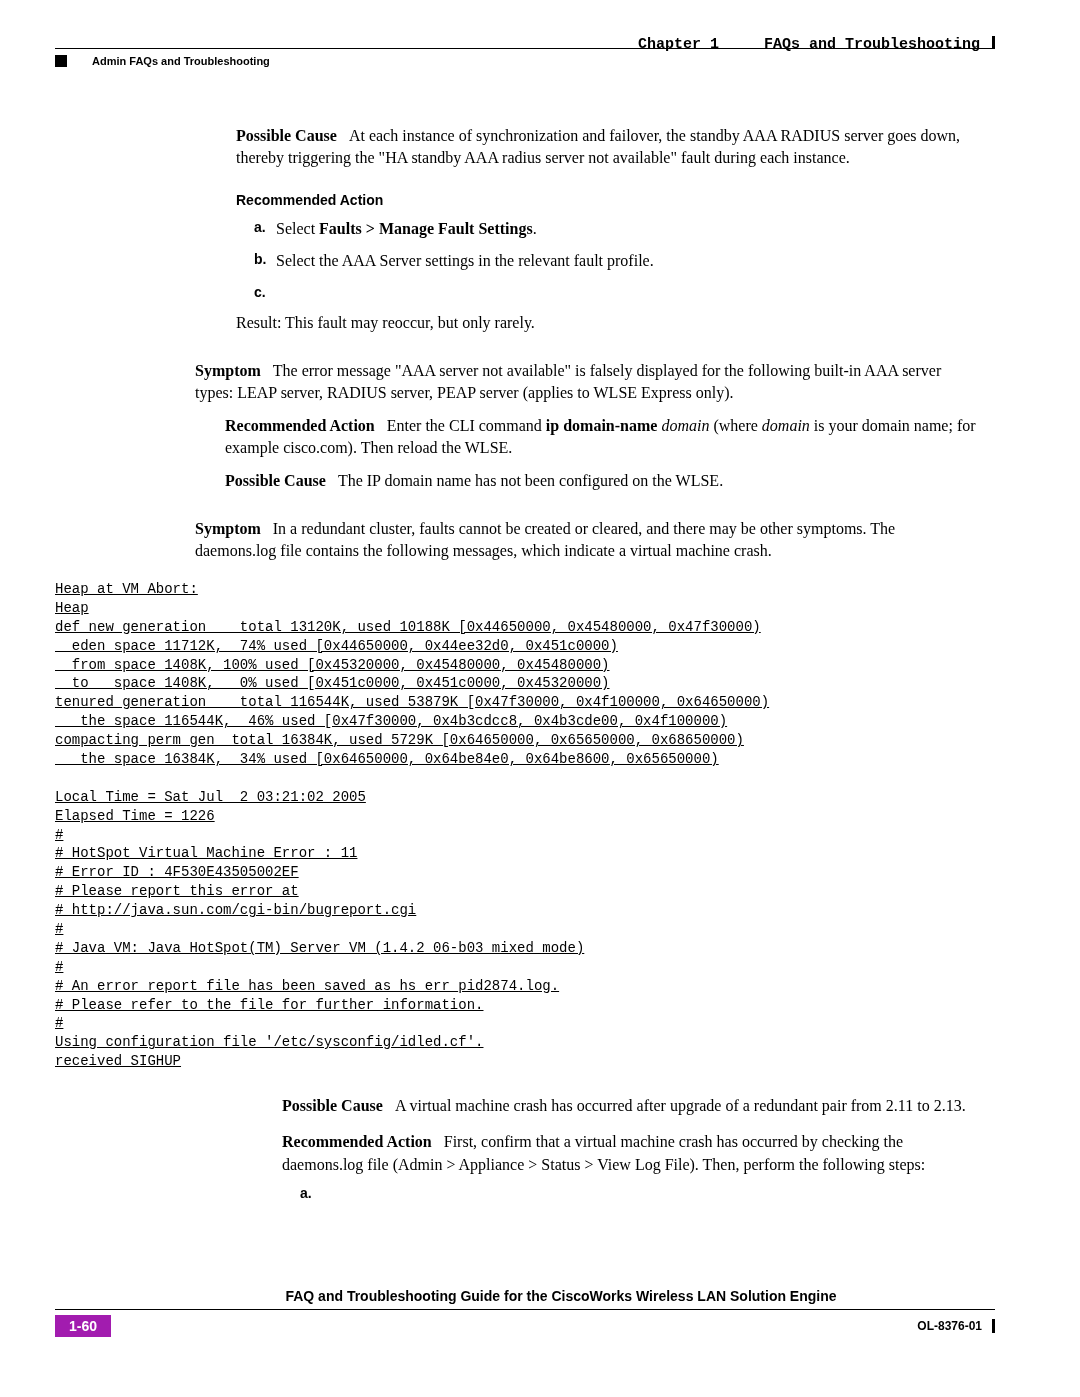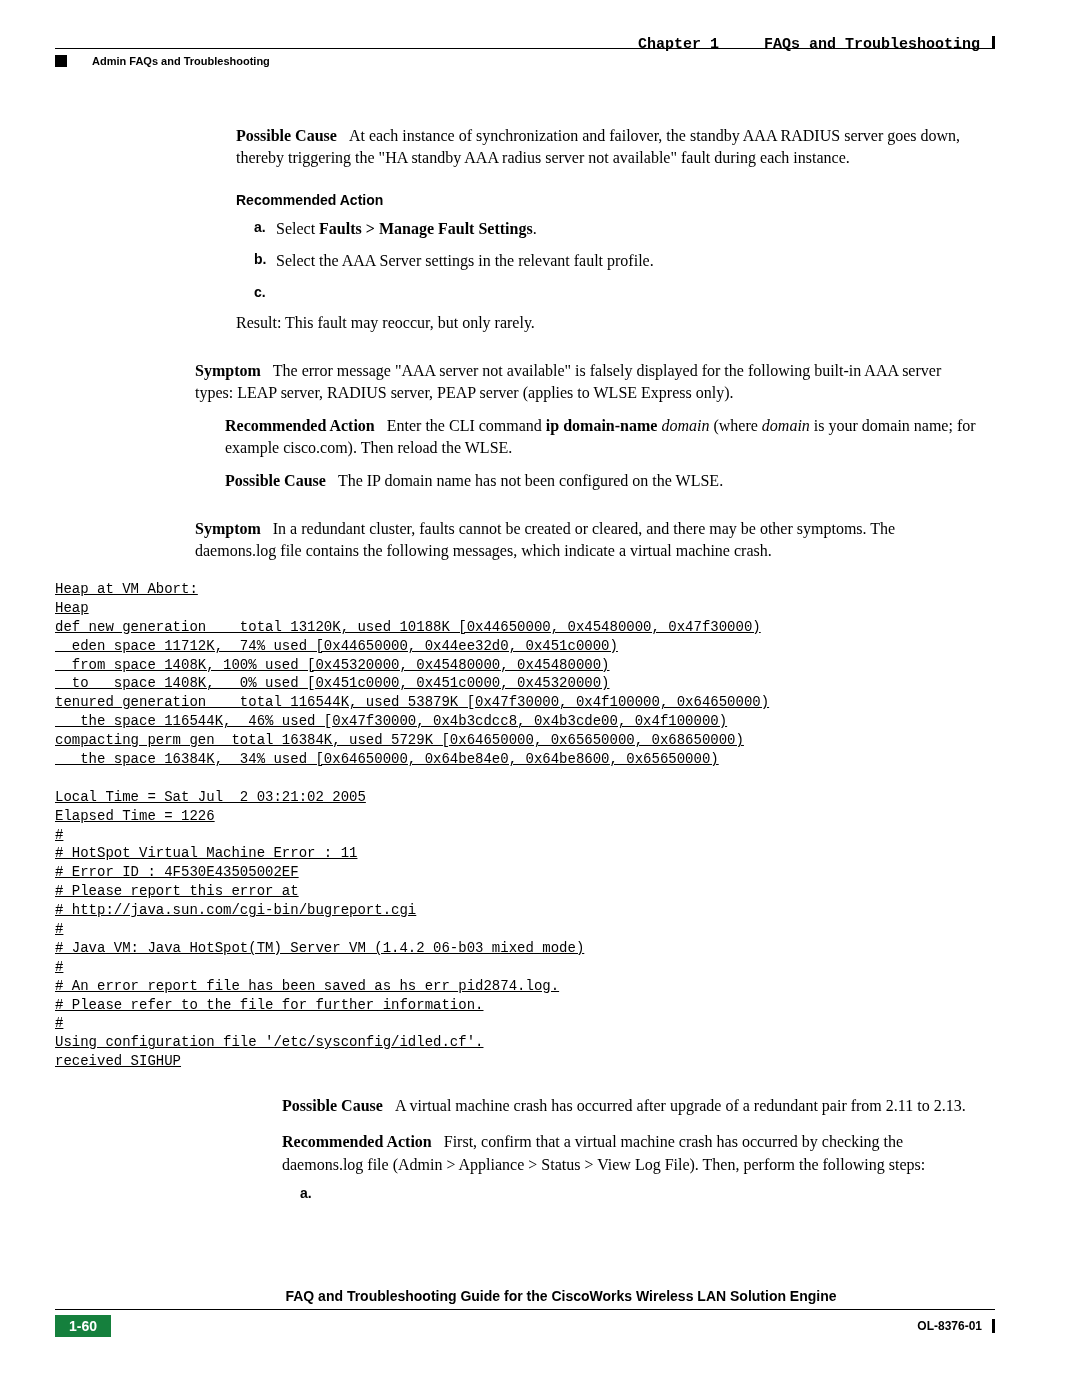--- a/index.html
+++ b/index.html
@@ -126,21 +126,21 @@
       padding-left: 72px;
       padding-bottom: 5px;
     }
     .footer-bottom-row {
       display: flex;
       justify-content: space-between;
       align-items: center;
       padding-top: 3px;
     }
     .page-number {
-      background: #15803d;
+      background: #a21caf;
       color: #fff;
       font-family: Arial, Helvetica, sans-serif;
       font-weight: bold;
       font-size: 14px;
       padding: 3px 14px;
     }
     .doc-id {
       font-family: Arial, Helvetica, sans-serif;
       font-size: 12px;
       font-weight: bold;

